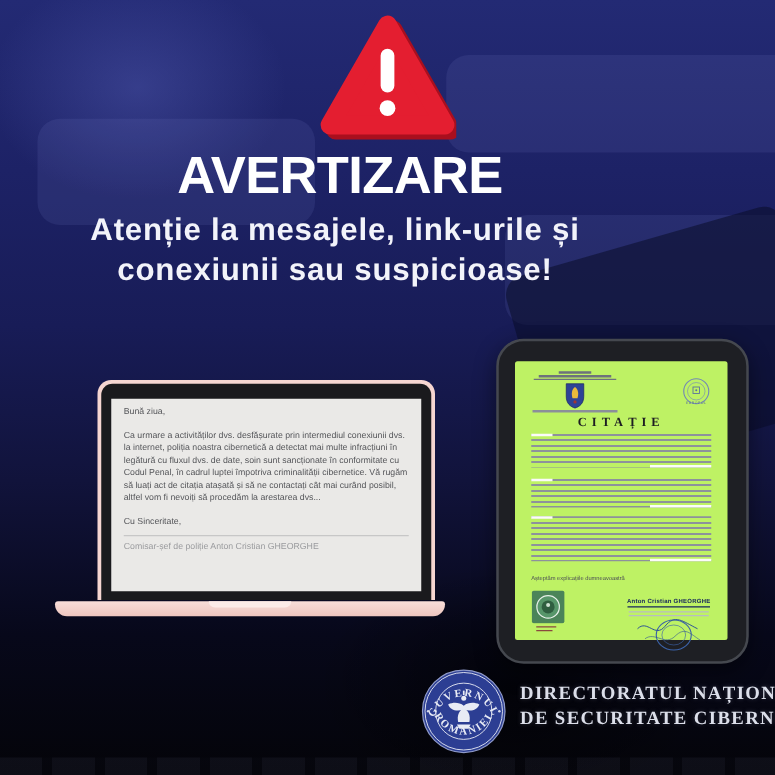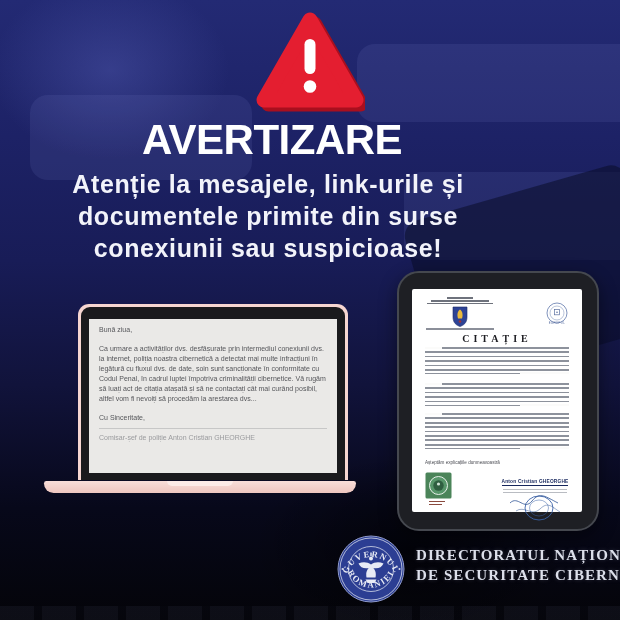--- a/index.html
+++ b/index.html
@@ -42,21 +42,21 @@
   .lap-base::after{content:"";position:absolute;left:50%;top:0;width:66px;height:5px;margin-left:-33px;
     background:#fcebe7;border-radius:0 0 6px 6px;}
   .mail{padding:6px 10px;color:#55565a;font-size:7px;line-height:10px;}
   .mail .gap{height:9px;}
   .mail-sig{color:#9a9b9e;border-top:1px solid #c7c7c7;padding-top:4px;margin-top:5px;}
   .mail-close{margin-bottom:0;}
 
   
   .tablet{position:absolute;left:397px;top:271px;width:198px;height:256px;
     background:#1e1f24;border:2px solid #45484f;border-radius:22px;box-shadow:0 6px 18px rgba(0,0,0,.45);}
-  .doc{position:absolute;left:13px;top:16px;width:170px;height:223px;background:#ffffff;border-radius:2px;}
+  .doc{position:absolute;left:13px;top:16px;width:170px;height:223px;background:#bef264;border-radius:2px;}
   .doc-header{position:absolute;left:12px;top:7px;width:72px;text-align:center;}
   .hline{height:1.4px;background:#6e727c;margin:1.4px auto;}
   .hline.w1{width:26px;} .hline.w2{width:58px;} .hline.w3{width:66px;}
   .arms{display:block;margin:2px auto 1px auto;}
   .hcap{height:1.4px;width:68px;background:#8b8f99;margin:1px auto;}
   .europol{position:absolute;right:13px;top:13px;}
   .cit-title{position:absolute;left:0;top:44px;width:170px;text-align:center;
     font-family:"Liberation Serif", serif;font-weight:bold;font-size:10px;letter-spacing:4px;color:#1d1d22;}
   .micro{position:absolute;left:13px;width:144px;
     background:repeating-linear-gradient(to bottom,#8d929c 0,#8d929c 1.7px,transparent 1.7px,transparent 4.4px);}
@@ -100,21 +100,20 @@
   <path d="M55 10 L101 90 L9 90 Z" fill="#a90f1e" stroke="#a90f1e" stroke-width="15" stroke-linejoin="round" transform="translate(4.5,4)"></path>
   <path d="M55 10 L101 90 L9 90 Z" fill="#e41e30" stroke="#e41e30" stroke-width="15" stroke-linejoin="round"></path>
   <rect x="49.5" y="29" width="11" height="35" rx="5.5" fill="#ffffff"></rect>
   <circle cx="55" cy="76.5" r="6.3" fill="#ffffff"></circle>
 </svg>
 
 <div class="title">AVERTIZARE</div>
 
 <div class="subtitle">
   <div>Atenție la mesajele, link-urile și</div>
-  <div>documentele primite din surse</div>
   <div>conexiunii sau suspicioase!</div>
 </div>
 
 <div class="laptop">
   <div class="lap-screen">
     <div class="lap-bezel">
       <div class="lap-display">
         <div class="mail">
           <div>Bună ziua,</div>
           <div class="gap"></div>

